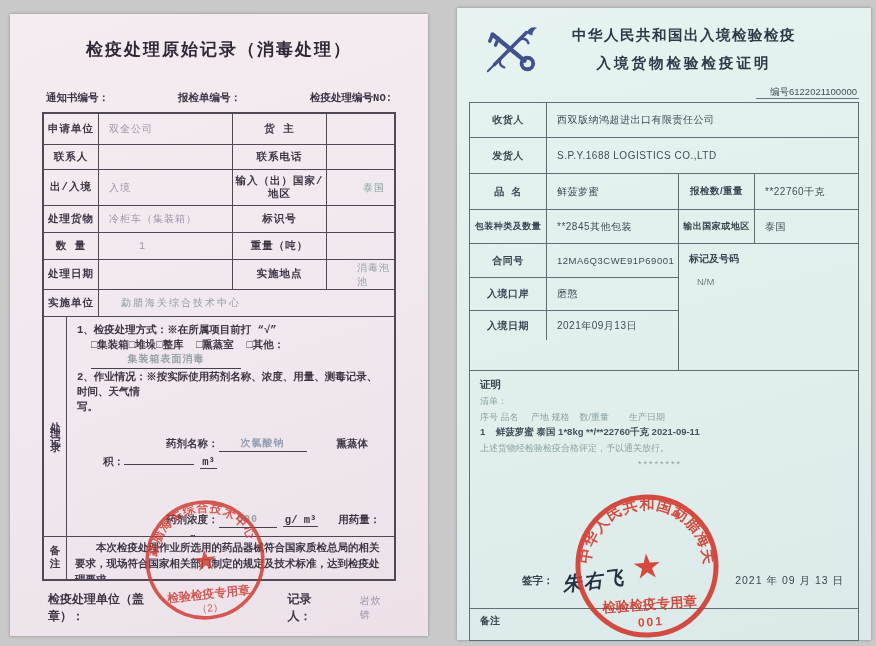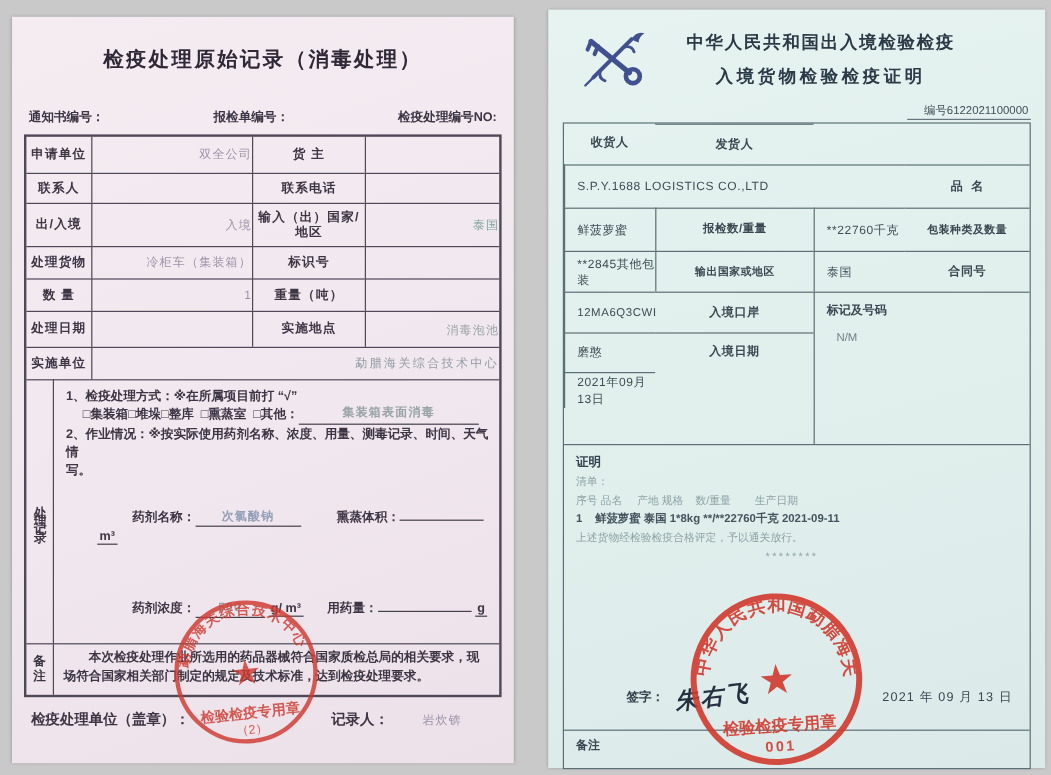--- a/index.html
+++ b/index.html
@@ -8,30 +8,30 @@
     background:#c9c9c9;
     font-family:"Liberation Sans","DejaVu Sans",sans-serif;
   }
   .paper{position:absolute;box-shadow:0 0 3px rgba(0,0,0,.3);}
   
   .paper.left{
     left:10px;top:14px;width:418px;height:622px;
     background:linear-gradient(160deg,#f5ecf2 0%,#f1e7ee 55%,#ecE1e9 100%);
     color:#3c3544;
   }
-  .l-inner{padding:0 10px;}
+  .l-inner{padding:0 32px;font-family:Liberation Mono, monospace;}
   .l-title{margin-top:24px;text-align:center;font-size:17px;font-weight:700;letter-spacing:2px;color:#2e2837;}
   .l-headrow{margin-top:30px;display:flex;justify-content:space-between;font-size:10.5px;font-weight:700;padding:0 4px;}
   .l-table{
     margin-top:7px;border:2px solid #4e4857;display:grid;
     grid-template-columns:22px 32px 134px 94px 1fr;
     grid-template-rows:30px 25px 36px 27px 27px 30px 27px 220px 43px;
     font-size:10.5px;
   }
-  .cell{border-left:1px solid #4e4857;border-top:1px solid #4e4857;display:flex;align-items:center;overflow:hidden;justify-content:flex-end;}
+  .cell{border-left:1px solid #4e4857;border-top:1px solid #4e4857;display:flex;align-items:center;overflow:hidden;}
   .cell.nl{border-left:none;}
   .cell.nt{border-top:none;}
   .lab{font-weight:700;justify-content:center;text-align:center;letter-spacing:1px;line-height:1.2;padding:1px;}
   .lab.span2{grid-column:span 2;}
   .val{padding-left:10px;}
   .hw{color:#9d93aa;font-size:10px;letter-spacing:1px;}
   .hw-teal{color:#7ea69c;}
   .hw-blue{color:#93a0b6;}
   .hw-gray{color:#98a4a6;}
   .impl-val{grid-column:span 3;color:#939ca4;font-size:10px;letter-spacing:2px;padding-left:22px;}
@@ -220,20 +220,21 @@
         <div class="r-title1">中华人民共和国出入境检验检疫</div>
         <div class="r-title2">入境货物检验检疫证明</div>
       </div>
     </div>
 
     <div class="r-serial"><span>编号6122021100000</span></div>
 
     <div class="r-table">
 
       <div class="rc r-lab nl nt">收货人</div>
+      <div class="rc r-val span3 nt">西双版纳鸿超进出口有限责任公司</div>
 
       <div class="rc r-lab nl">发货人</div>
       <div class="rc r-val span3">S.P.Y.1688 LOGISTICS CO.,LTD</div>
 
       <div class="rc r-lab nl">品  名</div>
       <div class="rc r-val">鲜菠萝蜜</div>
       <div class="rc r-lab" style="font-size:9.5px;">报检数/重量</div>
       <div class="rc r-val">**22760千克</div>
 
       <div class="rc r-lab nl" style="font-size:9px;">包装种类及数量</div>

